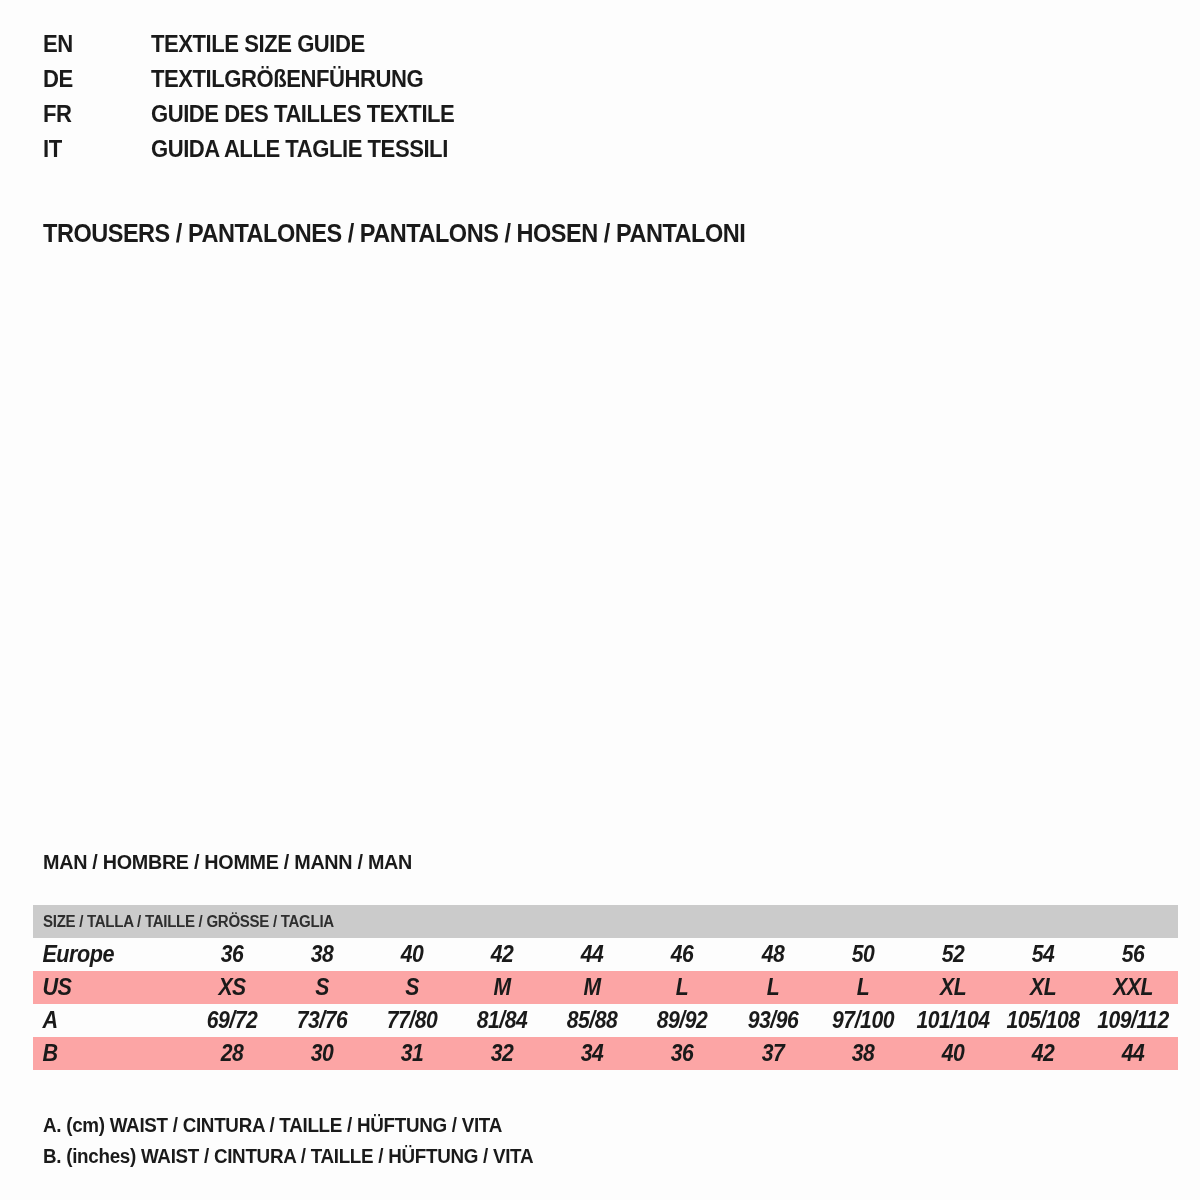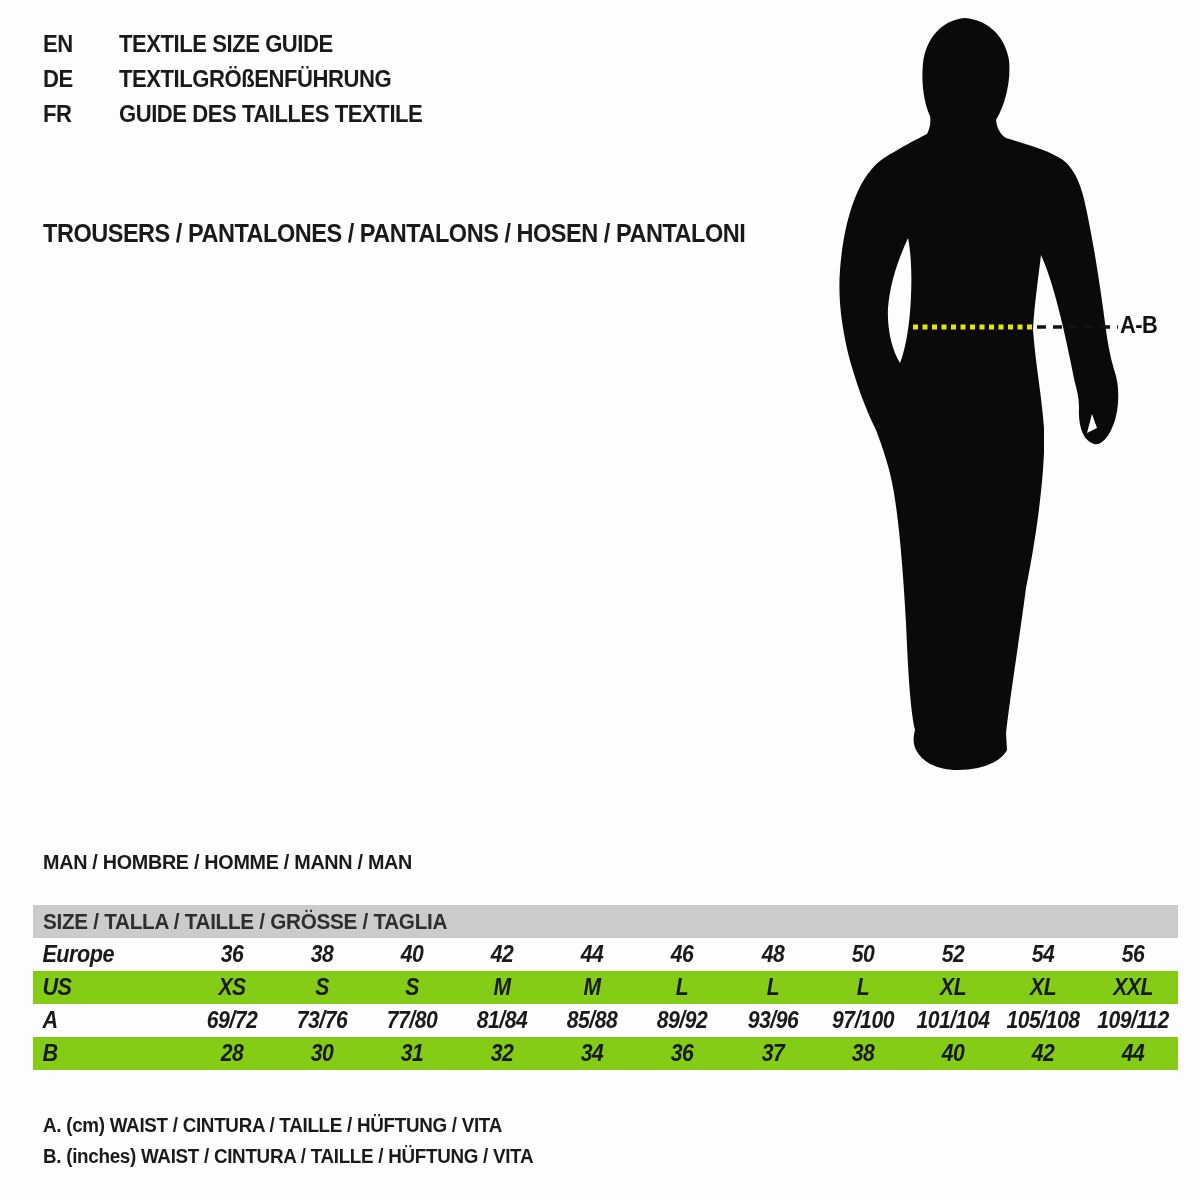--- a/index.html
+++ b/index.html
@@ -6,21 +6,21 @@
   .canvas{
     position:relative;
     width:1200px;height:1200px;
     background:#fdfdfd;
     font-family:"Liberation Sans", sans-serif;
     color:#1a1a1a;
     overflow:hidden;
   }
   
   .lang-block{position:absolute;left:43px;top:26px;}
-  .lang-row{display:flex;height:35px;line-height:35px;}
+  .lang-row{display:flex;height:35px;line-height:35px;gap:32px;}
   .lang-code{width:76px;font-size:24px;font-weight:700;letter-spacing:-0.5px;transform:scaleX(0.92);transform-origin:left center;}
   .lang-label{font-size:24px;font-weight:700;letter-spacing:-0.5px;white-space:nowrap;transform:scaleX(0.92);transform-origin:left center;}
   
   .product-heading{
     position:absolute;left:43px;top:219px;
     font-size:25px;font-weight:700;letter-spacing:-0.5px;white-space:nowrap;
     transform:scaleX(0.94);transform-origin:left center;
   }
   
   .figure-wrap{position:absolute;left:820px;top:8px;width:340px;height:780px;}
@@ -34,31 +34,31 @@
   .gender-heading{
     position:absolute;left:43px;top:850px;
     font-size:21px;font-weight:700;letter-spacing:-0.3px;white-space:nowrap;
     transform:scaleX(0.94);transform-origin:left center;
   }
   
   .size-table{position:absolute;left:33px;top:905px;width:1145px;}
   .t-header{
     height:33px;line-height:33px;
     background:#cbcbcb;color:#2e2e2e;
-    font-size:22px;font-weight:600;letter-spacing:-0.3px;
+    font-size:16px;font-weight:600;letter-spacing:-0.3px;
     padding-left:10px;box-sizing:border-box;
     white-space:nowrap;
   }
   .t-header .hdr-inner{display:inline-block;transform:scaleX(0.94);transform-origin:left center;}
   .t-row{
     display:grid;
     grid-template-columns:154px repeat(11, 1fr);
     height:33px;align-items:center;font-style:italic;
   }
-  .t-row.alt{background:#84cc16;}
+  .t-row.alt{background:#fca5a5;}
   .t-label{
     padding-left:10px;font-size:23px;font-weight:600;letter-spacing:-0.5px;
     transform:scaleX(0.94);transform-origin:left center;
   }
   .t-cell{
     text-align:center;font-size:23px;font-weight:600;letter-spacing:-0.5px;
     transform:scaleX(0.92);
   }
   
   .footnotes{position:absolute;left:43px;top:1110px;}
@@ -79,74 +79,28 @@
       <span class="lang-label">TEXTILE SIZE GUIDE</span>
     </div>
     <div class="lang-row">
       <span class="lang-code">DE</span>
       <span class="lang-label">TEXTILGRÖßENFÜHRUNG</span>
     </div>
     <div class="lang-row">
       <span class="lang-code">FR</span>
       <span class="lang-label">GUIDE DES TAILLES TEXTILE</span>
     </div>
+    <div class="lang-row">
+      <span class="lang-code">IT</span>
+      <span class="lang-label">GUIDA ALLE TAGLIE TESSILI</span>
+    </div>
   </div>
 
   <div class="product-heading">TROUSERS / PANTALONES / PANTALONS / HOSEN / PANTALONI</div>
 
-  <div class="figure-wrap">
-    <svg width="340" height="780" viewBox="0 0 340 780">
-      <path fill="#0a0a0a" fill-rule="evenodd" d="
-        M145,10
-        C168,12 185,28 189,52
-        C191,72 186,95 176,112
-        C177,120 180,126 186,130
-        C205,136 228,142 243,152
-        C256,162 262,180 266,200
-        C272,228 279,268 286,322
-        C289,345 293,358 296,368
-        C299,380 299,395 296,408
-        C292,425 283,438 274,436
-        C264,433 258,420 259,400
-        C259,390 257,382 255,375
-        C248,340 236,280 221,247
-        C218,272 214,300 213,322
-        C216,360 222,390 224,420
-        L224,445
-        C222,490 214,540 206,580
-        C198,640 190,690 186,725
-        L187,742
-        C180,755 160,762 138,762
-        C120,762 103,756 96,742
-        C93,735 93,730 95,722
-        C90,700 88,660 86,615
-        C83,560 79,515 74,485
-        C70,460 62,438 56,422
-        C45,400 35,372 28,345
-        C21,315 18,288 20,262
-        C22,235 27,210 35,190
-        C42,172 52,158 64,150
-        C80,140 95,132 107,126
-        C110,120 111,115 110,108
-        C104,95 101,75 103,55
-        C106,30 122,12 145,10
-        Z
-        M88,230
-        C78,252 70,275 68,300
-        C67,322 72,342 80,355
-        C86,340 90,315 91,288
-        C92,265 91,245 88,230
-        Z
-        M272,406
-        L277,420 L267,425 Z"></path>
-      <line x1="93" y1="319" x2="212" y2="319" stroke="#e6e600" stroke-width="5" stroke-dasharray="5 4.5"></line>
-      <line x1="217" y1="319" x2="298" y2="319" stroke="#111111" stroke-width="3.5" stroke-dasharray="9 7"></line>
-    </svg>
-    <span class="ab-label">A-B</span>
-  </div>
 
   <div class="gender-heading">MAN / HOMBRE / HOMME / MANN / MAN</div>
 
   <div class="size-table">
     <div class="t-header">
       <span class="hdr-inner">SIZE / TALLA / TAILLE / GRÖSSE / TAGLIA</span>
     </div>
 
     <div class="t-row">
       <div class="t-label">Europe</div>

